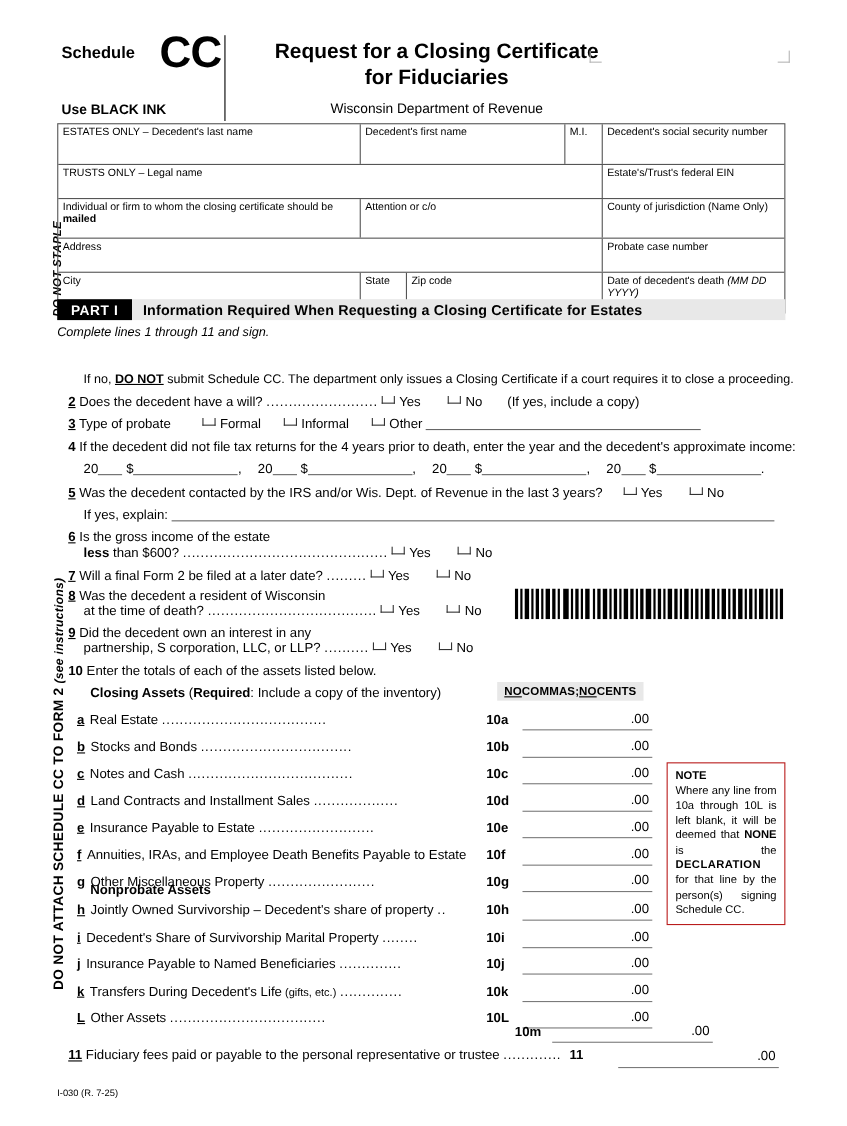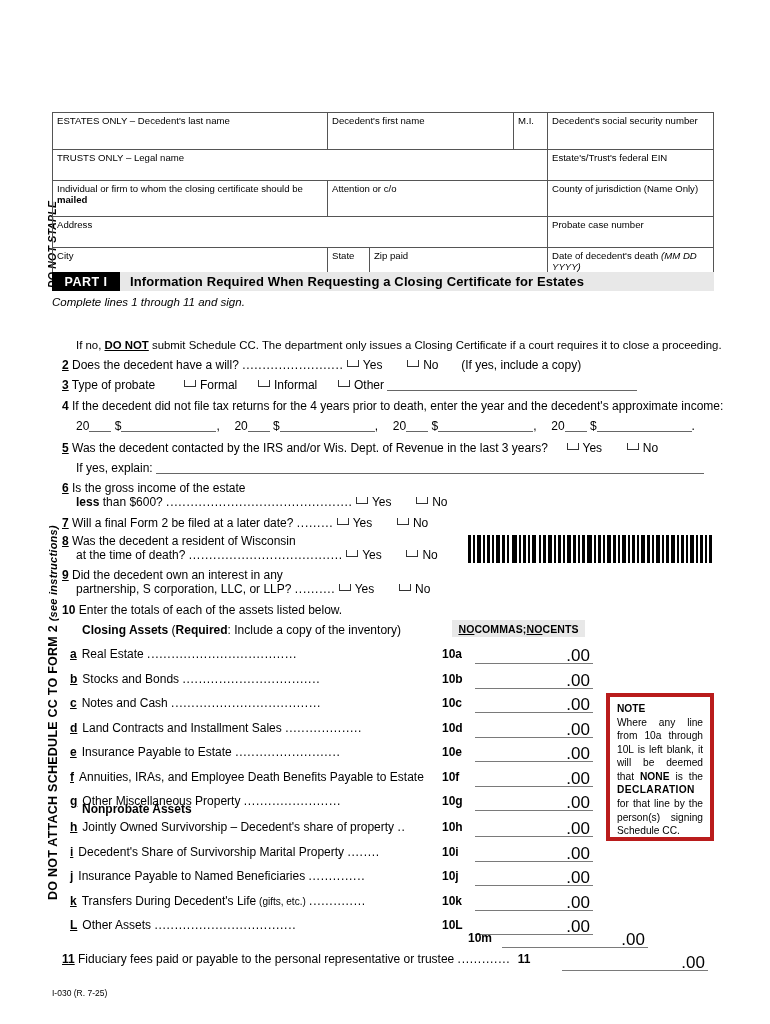--- a/index.html
+++ b/index.html
@@ -110,28 +110,28 @@
   .sec-head { position:absolute; font-size:12px; font-weight:bold; }
   .arow { position:absolute; left:70px; width:520px; height:22px; font-size:12px; }
   .alabel { position:absolute; left:0; top:2px; white-space:nowrap; }
   .alet { font-weight:bold; text-decoration:underline; }
   .acode { position:absolute; font-weight:bold; top:2px; }
   .amoney {
     position:absolute; height:19px;
     border-bottom:1.3px solid #7a7a7a;
   }
   .amoney span {
-    position:absolute; right:3px; top:1px; font-size:17px;
+    position:absolute; right:3px; top:1px; font-size:12px;
   }
   .small { font-size:10px; }
 
   
   .notebox {
     position:absolute; left:606px; top:693px; width:108px; height:148px;
-    border:4px solid #b91c1c; padding:5px 7px 0 7px;
+    border:1px solid #b91c1c; padding:5px 7px 0 7px;
     font-size:10.2px; line-height:1.33; text-align:justify;
   }
   .notebox b { font-weight:bold; }
   .notebox .nb-title { font-weight:bold; text-align:left; }
 
   
   .footer { position:absolute; left:52px; top:988px; font-size:8.5px; }
 </style>
 </head>
 <body>
@@ -139,20 +139,33 @@
 <div class="page">
 
   <div class="vrail">
     <div class="vtext" id="do-not-staple">DO NOT STAPLE</div>
     <div class="vtext" id="do-not-attach">
       <span>DO NOT ATTACH SCHEDULE CC TO FORM 2</span>
       <span class="note">(see instructions)</span>
     </div>
   </div>
 
+  <div class="masthead">
+    <div class="sched-word">Schedule</div>
+    <div class="sched-cc">CC</div>
+    <div class="black-ink">Use BLACK INK</div>
+    <div class="vdiv"></div>
+    <div class="title-main">
+      <div>Request for a Closing Certificate</div>
+      <div>for Fiduciaries</div>
+    </div>
+    <div class="title-sub">Wisconsin Department of Revenue</div>
+    <div class="regmark bl"></div>
+    <div class="regmark br"></div>
+  </div>
 
   <div class="egrid">
 
     <div class="erow r1">
       <div class="ecell" style="width:275px">
         <span>ESTATES ONLY – Decedent's last name</span>
       </div>
       <div class="ecell" style="width:186px">
         <span>Decedent's first name</span>
       </div>
@@ -195,21 +208,21 @@
     </div>
 
     <div class="erow r5">
       <div class="ecell" style="width:275px">
         <span>City</span>
       </div>
       <div class="ecell" style="width:42px">
         <span>State</span>
       </div>
       <div class="ecell" style="width:178px">
-        <span>Zip paid</span>
+        <span>Zip code</span>
       </div>
       <div class="ecell" style="width:165px">
         <span>Date of decedent's death </span><i>(MM DD YYYY)</i>
       </div>
     </div>
   </div>
 
   <div class="part-banner">
     <div class="part-tag">PART I</div>
     <div class="part-title">Information Required When Requesting a Closing Certificate for Estates</div>

